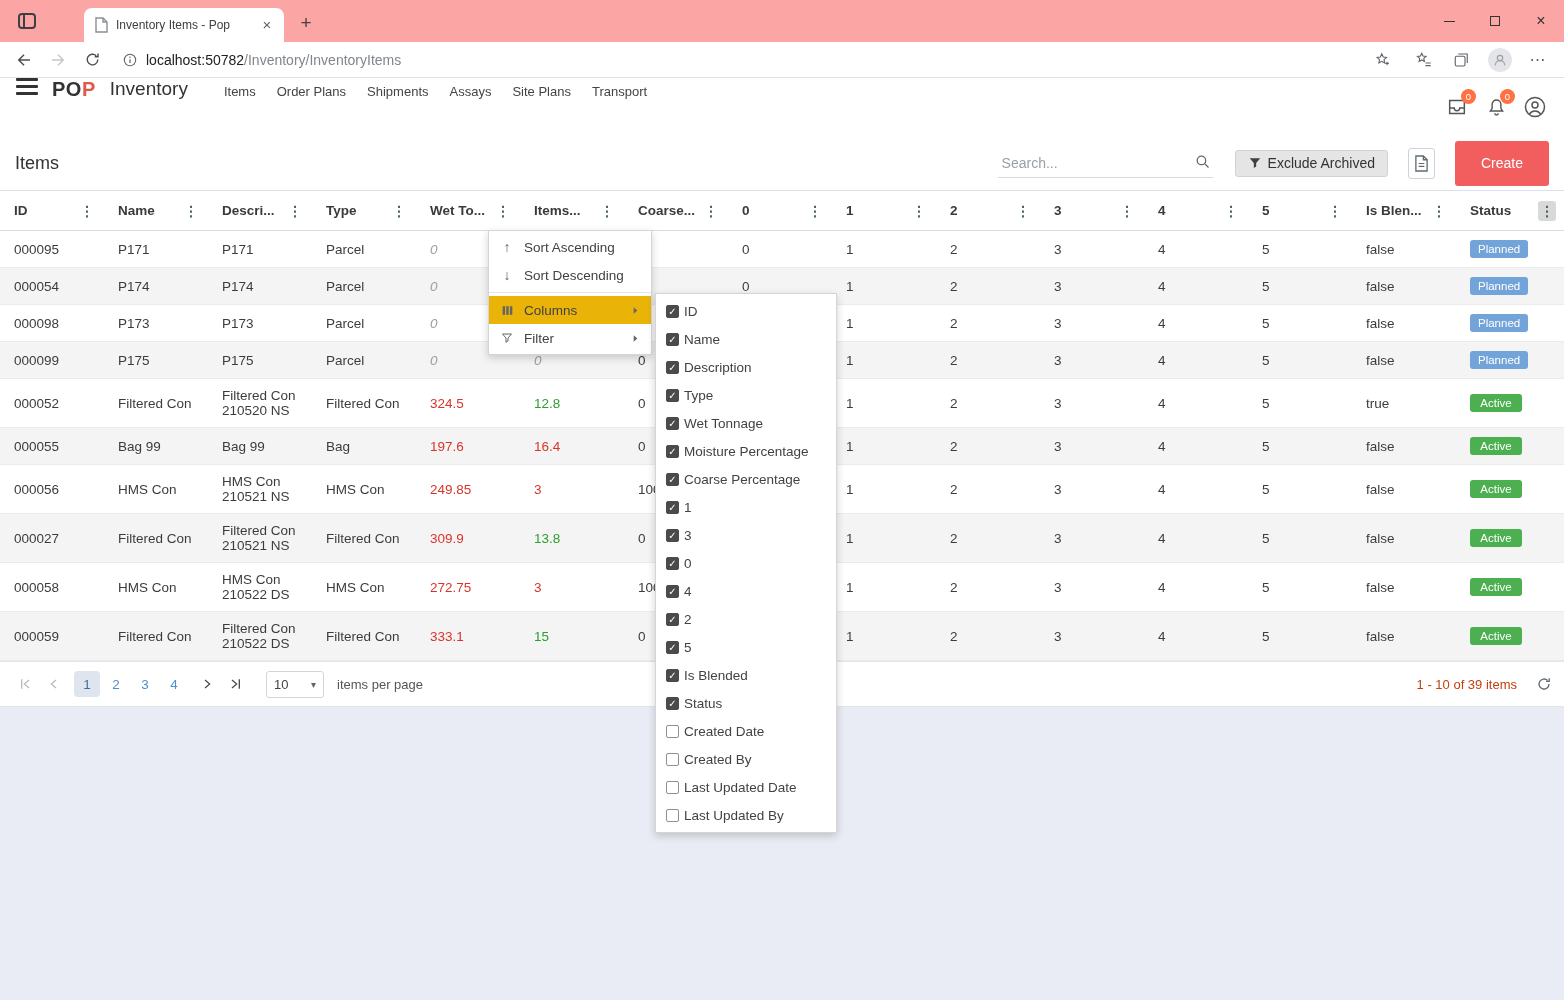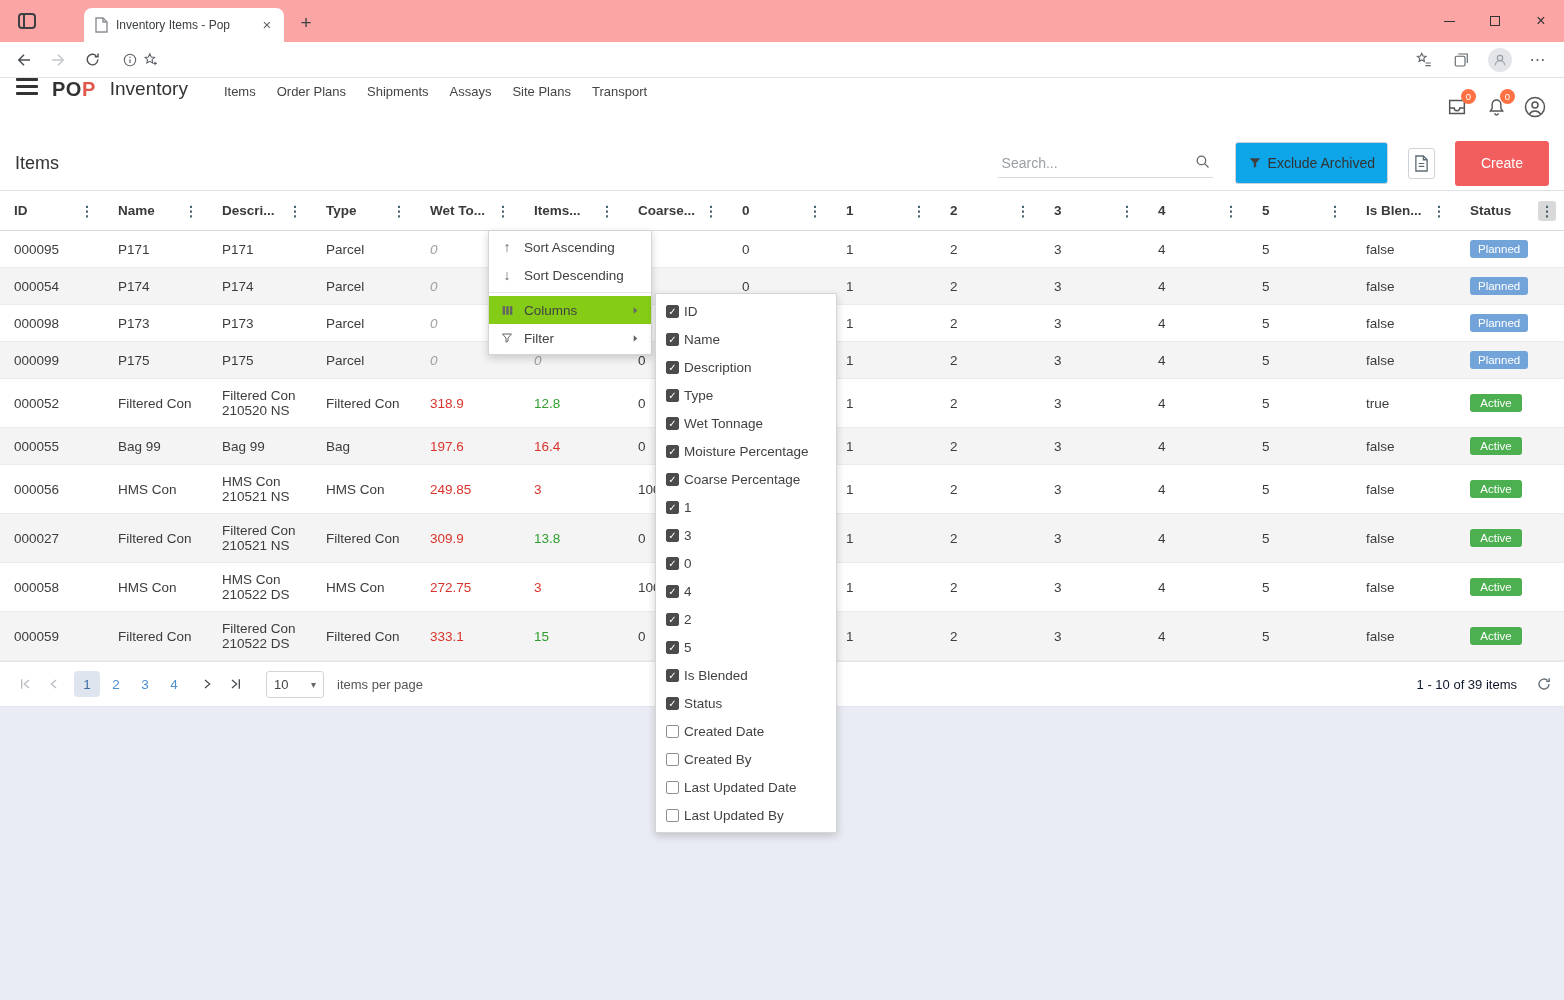--- a/index.html
+++ b/index.html
@@ -44,21 +44,21 @@
   .badge-dot { position:absolute; top:-5px; right:-6px; min-width:15px; height:15px; border-radius:8px; background:var(--badge,#ff7043); color:#fff; font-size:9.5px; display:flex; align-items:center; justify-content:center; padding:0 3px; }
 
   
   .toolbar { height:54px; background:#fff; display:flex; align-items:center; padding:0 15px; }
   .page-title { font-size:18px; color:#333; }
   .toolbar-right { margin-left:auto; display:flex; align-items:center; gap:20px; }
   .search-wrap { position:relative; width:215px; margin-right:2px; }
   .search-input { width:100%; border:none; border-bottom:1px solid #d8dadd; font-size:14px; padding:6px 26px 6px 4px; outline:none; color:#333; font-family:"Liberation Sans",sans-serif; background:transparent; }
   .search-input::placeholder { color:#9aa0a6; }
   .search-icon-btn { position:absolute; right:2px; top:4px; cursor:pointer; }
-  .btn-exclude { height:42px; display:flex; align-items:center; gap:6px; background:#0ea5e9; border:1px solid #cfd3d8; border-radius:3px; padding:0 12px; font-size:14px; color:#333; cursor:pointer; }
+  .btn-exclude { height:27px; display:flex; align-items:center; gap:6px; background:#e5e5e5; border:1px solid #cfd3d8; border-radius:3px; padding:0 12px; font-size:14px; color:#333; cursor:pointer; }
   .btn-export { width:27px; height:31px; background:#fff; border:1px solid #cfd3d8; border-radius:3px; display:flex; align-items:center; justify-content:center; cursor:pointer; }
   .btn-create { height:45px; background:var(--accent,#f25e5e); color:#fff; border:none; border-radius:3px; padding:0 26px; font-size:14px; cursor:pointer; font-family:"Liberation Sans",sans-serif; }
 
   
   table.grid { width:100%; border-collapse:collapse; table-layout:fixed; }
   table.grid col { width:104px; }
   table.grid col.last { width:auto; }
   th { text-align:left; font-size:13.5px; font-weight:bold; color:#3a3a3a; padding:12px 6px 12px 14px; border-top:1px solid #dde1e5; border-bottom:1px solid #d8dce0; background:#fff; position:relative; white-space:nowrap; overflow:hidden; }
   .th-menu { position:absolute; right:8px; top:50%; transform:translateY(-50%); color:#4a6572; font-size:14px; width:18px; height:20px; line-height:20px; text-align:center; cursor:pointer; border-radius:3px; }
   .th-menu.active { background:#d9d9d9; }
@@ -73,30 +73,30 @@
 
   
   .pager { height:46px; display:flex; align-items:center; background:#fff; border-top:1px solid #e3e6e9; border-bottom:1px solid #e3e6e9; padding:0 12px; gap:3px; }
   .pg-btn { width:26px; height:26px; display:flex; align-items:center; justify-content:center; cursor:pointer; }
   .pager-pages { display:flex; gap:3px; margin:0 4px; }
   .page { width:26px; height:26px; display:flex; align-items:center; justify-content:center; font-size:13.5px; color:#4d90d0; border-radius:4px; cursor:pointer; }
   .page.selected { background:#dfe5ee; color:#3f6ea5; }
   .page-size { width:58px; height:27px; border:1px solid #d2d6db; border-radius:3px; display:flex; align-items:center; justify-content:space-between; padding:0 7px; font-size:13px; color:#444; margin-left:14px; cursor:pointer; background:#fff; }
   .page-size .caret { color:#666; font-size:10px; }
   .per-page { font-size:13px; color:#555; margin-left:10px; }
-  .pager-info { margin-left:auto; font-size:13px; color:#0f172a; }
+  .pager-info { margin-left:auto; font-size:13px; color:#c2410c; }
   .refresh-btn { margin-left:16px; cursor:pointer; display:flex; align-items:center; }
 
   .bg-rest { flex:1; background:#e9ecf4; }
   .app-body { height:922px; display:flex; flex-direction:column; }
 
   
   .col-menu { position:absolute; left:488px; top:230px; width:164px; background:#fff; border:1px solid #d5d5d5; box-shadow:0 3px 8px rgba(0,0,0,.18); z-index:50; padding:2px 0; }
   .menu-item { display:flex; align-items:center; height:28px; padding:0 10px; gap:9px; font-size:13.5px; color:#424242; cursor:pointer; }
-  .menu-item.highlight { background:#84cc16; }
+  .menu-item.highlight { background:#eab308; }
   .menu-sep { border-top:1px solid #e4e4e4; margin:3px 0; }
   .menu-ico { width:16px; display:flex; justify-content:center; color:#656565; font-size:14px; }
   .chev { margin-left:auto; display:flex; align-items:center; }
 
   .col-submenu { position:absolute; left:655px; top:293px; width:182px; background:#fff; border:1px solid #d5d5d5; box-shadow:0 3px 8px rgba(0,0,0,.18); z-index:60; padding:3px 0; }
   .sub-item { display:flex; align-items:center; height:28px; padding:0 10px; gap:5px; font-size:13.5px; color:#424242; cursor:pointer; }
   .cb { width:13px; height:13px; border:1px solid #8f8f8f; border-radius:2px; background:#fff; display:flex; align-items:center; justify-content:center; font-size:10px; color:#fff; flex:0 0 13px; }
   .cb.checked { background:#4b4b4b; border-color:#4b4b4b; }
 
   svg { display:block; }
@@ -153,20 +153,21 @@
       </svg>
   </span>
   <div class="url-field">
     <span>
       <svg width="16" height="16" viewBox="0 0 24 24">
           <circle cx="12" cy="12" r="8.5" fill="none" stroke="#5f6368" stroke-width="1.6"></circle>
           <line x1="12" y1="11" x2="12" y2="16.5" stroke="#5f6368" stroke-width="1.8"></line>
           <circle cx="12" cy="7.8" r="1.1" fill="#5f6368"></circle>
         </svg>
     </span>
+    <span class="url-text"><span class="url-host">localhost:50782</span><span class="url-path">/Inventory/InventoryItems</span></span>
     <span class="ab-icon">
       <svg width="17" height="17" viewBox="0 0 24 24">
           <path d="M11 4l2 4.4 4.7.6-3.5 3.2.9 4.7-4.1-2.3-4.1 2.3.9-4.7L4.3 9l4.7-.6z" fill="none" stroke="#5f6368" stroke-width="1.5"></path>
           <path d="M18.5 15v5M16 17.5h5" stroke="#5f6368" stroke-width="1.5"></path>
         </svg>
     </span>
   </div>
   <div class="ab-right">
     <span class="ab-icon">
       <svg width="18" height="18" viewBox="0 0 24 24">
@@ -367,21 +368,21 @@
           <td>4</td>
           <td>5</td>
           <td>false</td>
           <td><span class="badge planned">Planned</span></td>
         </tr>
         <tr>
           <td>000052</td>
           <td>Filtered Con</td>
           <td>Filtered Con 210520 NS</td>
           <td>Filtered Con</td>
-          <td class="red">318.9</td>
+          <td class="red">324.5</td>
           <td class="green">12.8</td>
           <td>0</td>
           <td>0</td>
           <td>1</td>
           <td>2</td>
           <td>3</td>
           <td>4</td>
           <td>5</td>
           <td>true</td>
           <td><span class="badge active">Active</span></td>

